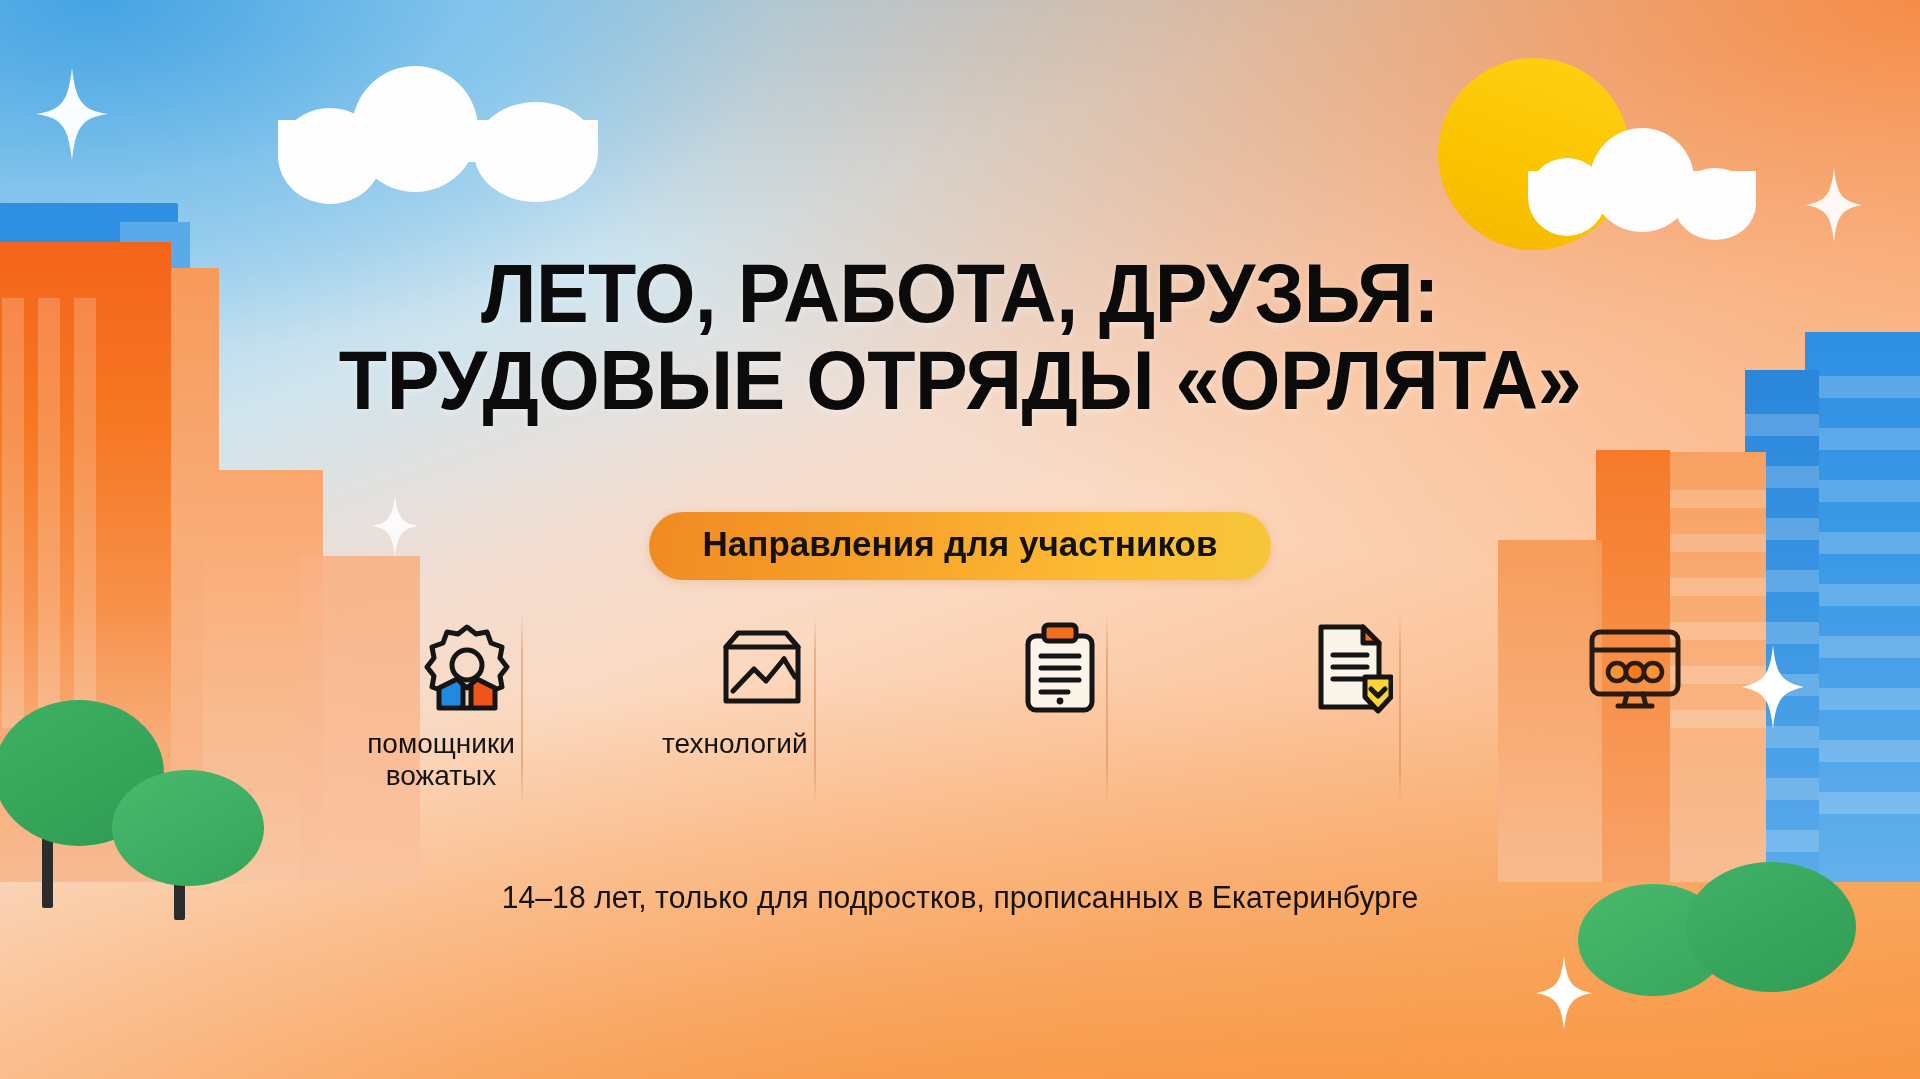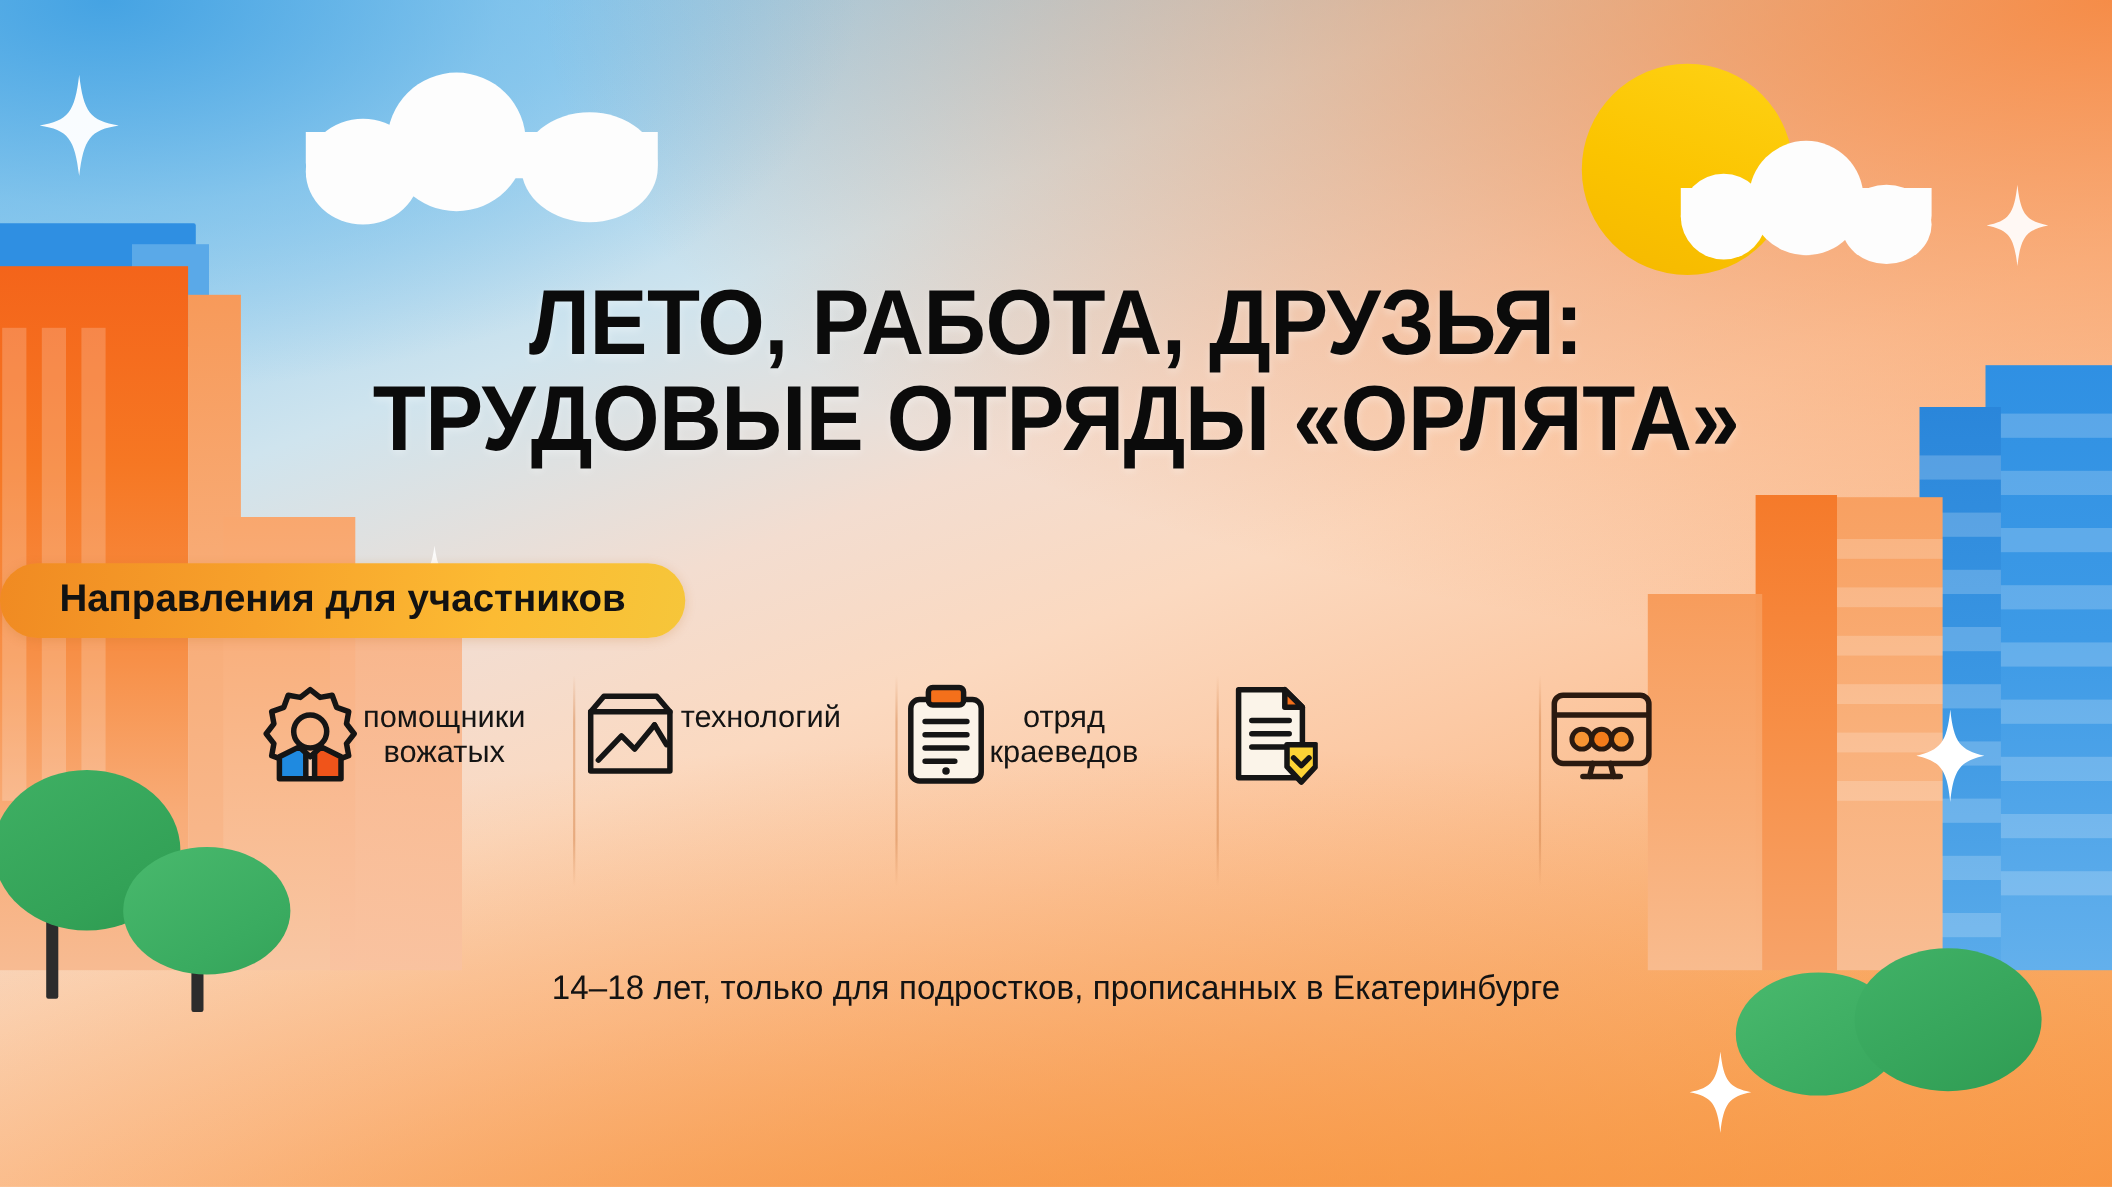--- a/index.html
+++ b/index.html
@@ -67,36 +67,36 @@
     text-align:center; color:#0b0b0b;
     font-family:"Liberation Sans Narrow","Liberation Sans",sans-serif;
     font-weight:bold; font-size:82px; line-height:1.03;
     letter-spacing:-0.5px;
     text-shadow:0 3px 8px rgba(255,255,255,.35);
     transform:scaleX(.94); transform-origin:center;
   }
   .headline .l1 { display:block; font-size:84px; }
   .headline .l2 { display:block; font-size:84px; }
 
-  .pill-wrap { position:absolute; left:0; right:0; top:512px; text-align:left; }
+  .pill-wrap { position:absolute; left:0; right:0; top:512px; text-align:center; }
   .pill {
     display:inline-block; padding:13px 54px 16px;
     border-radius:44px;
     background:linear-gradient(100deg,#f08a22 0%,#f7a22b 38%,#fcbb33 72%,#f6c63a 100%);
     color:#121212; font-weight:bold; font-size:35px; line-height:1.1;
     box-shadow:0 2px 10px rgba(190,110,30,.22);
   }
 
   .cards {
     position:absolute; left:228px; top:622px; width:1464px; height:240px;
     display:flex; align-items:flex-start;
   }
   .card {
-    position:relative; flex:1 1 0; display:flex; flex-direction:row;
-    align-items:flex-start; padding:0 6px; min-width:0;
+    position:relative; flex:1 1 0; display:flex; flex-direction:column;
+    align-items:flex-end; padding:0 6px; min-width:0;
   }
   .card + .card::before {
     content:""; position:absolute; left:0; top:-8px; width:2px; height:192px;
     background:linear-gradient(180deg, rgba(215,140,85,0) 0%, rgba(214,136,80,.52) 22%, rgba(214,136,80,.52) 78%, rgba(215,140,85,0) 100%);
   }
   .card .ico { height:92px; display:flex; align-items:center; justify-content:center; }
   .card .ico svg { display:block; }
   .card .cap {
     margin-top:14px; text-align:center; color:#141414;
     font-size:28px; line-height:1.16; font-weight:400;
@@ -284,21 +284,20 @@
 
       <div class="card">
         <div class="ico">
           <svg width="80" height="92" viewBox="0 0 80 92">
             <rect x="8" y="14" width="64" height="74" rx="8" fill="#fbf4e9" stroke="#151515" stroke-width="5"></rect>
             <rect x="24" y="3" width="32" height="16" rx="4" fill="#f4701b" stroke="#151515" stroke-width="5"></rect>
             <path d="M21 34 L59 34 M21 46 L59 46 M21 58 L59 58 M21 70 L48 70" stroke="#151515" stroke-width="5" stroke-linecap="round"></path>
             <circle cx="40" cy="79" r="3.4" fill="#151515"></circle>
           </svg>
         </div>
-        <div class="cap">отряд<br>краеведов</div>
       </div>
 
       <div class="card">
         <div class="ico">
           <svg width="86" height="94" viewBox="0 0 86 94">
             <path d="M14 6 L56 6 L72 22 L72 86 L14 86 Z" fill="#fbf4e9" stroke="#151515" stroke-width="5" stroke-linejoin="round"></path>
             <path d="M56 6 L56 22 L72 22 Z" fill="#f4701b" stroke="#151515" stroke-width="5" stroke-linejoin="round"></path>
             <path d="M26 34 L60 34 M26 46 L60 46 M26 58 L60 58" stroke="#151515" stroke-width="5" stroke-linecap="round"></path>
             <path d="M58 56 L84 56 L84 76 L71 90 L58 76 Z" fill="#fcd335" stroke="#151515" stroke-width="5" stroke-linejoin="round"></path>
             <path d="M64 68 L71 75 L78 68" fill="none" stroke="#151515" stroke-width="5" stroke-linecap="round" stroke-linejoin="round"></path>

